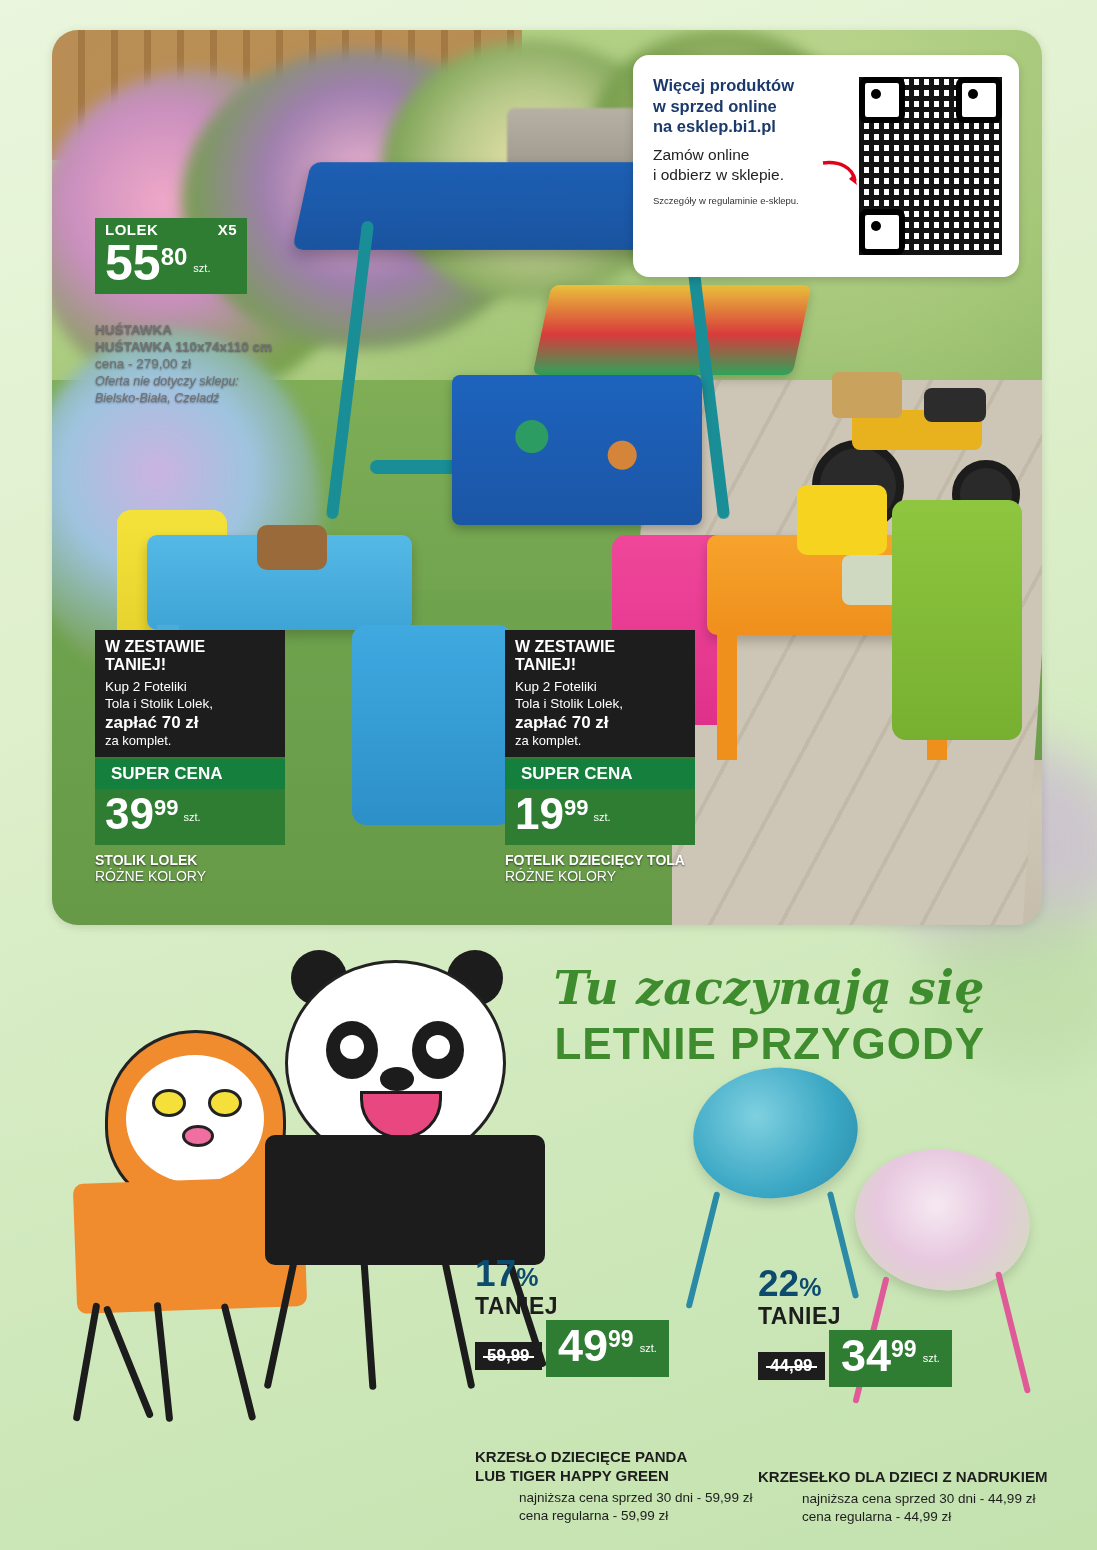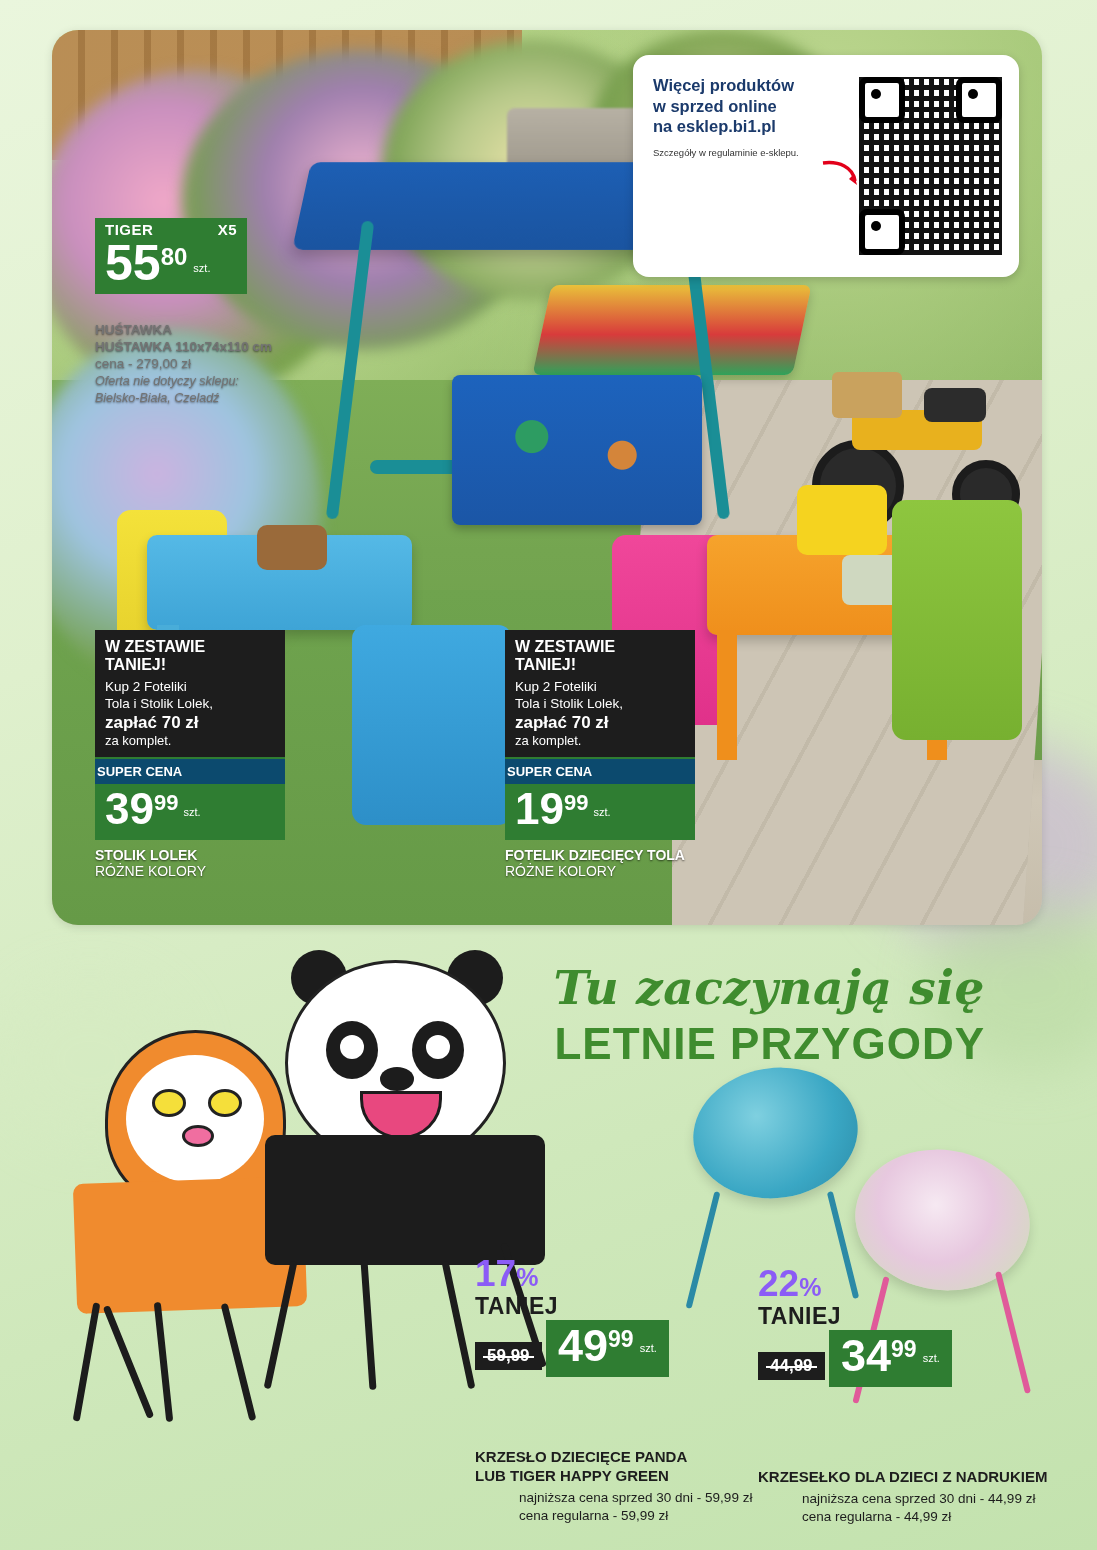--- a/index.html
+++ b/index.html
@@ -125,21 +125,21 @@
     text-shadow:0 1px 2px rgba(0,0,0,.55);}
   .hus b{font-weight:bold;}
   .hus .sm{font-size:12.5px;font-style:italic;}
 
   .combo{position:absolute;width:190px;}
   .combo .dark{background:#1d1d1d;color:#fff;padding:8px 10px 9px;}
   .combo .dark .t1{font-weight:bold;font-size:16px;line-height:1.15;}
   .combo .dark .t2{font-size:13.5px;line-height:1.25;margin-top:4px;}
   .combo .dark .t3{font-weight:bold;font-size:17px;line-height:1.2;}
   .combo .dark .t4{font-size:13px;}
-  .combo .super{background:#0c4a6e;color:#fff;font-weight:bold;font-size:13px;padding:5px 2px;border-top:2px solid #2f7d32;}
+  .combo .super{background:#15803d;color:#fff;font-weight:bold;font-size:17px;padding:5px 16px;border-top:2px solid #2f7d32;}
   .combo .price{background:#2f7d32;color:#fff;padding:2px 10px 8px;display:flex;align-items:flex-start;}
   .combo .big{font-size:44px;font-weight:bold;line-height:1.05;}
   .combo .cents{font-size:22px;font-weight:bold;margin-top:4px;}
   .combo .szt{font-size:11px;margin:20px 0 0 5px;}
   .combo .cap{color:#fff;font-weight:bold;font-size:14px;margin-top:7px;text-shadow:0 1px 2px rgba(0,0,0,.6);}
 
   
   .headline{position:absolute;left:515px;top:960px;width:470px;text-align:right;}
   .headline .l1{font-family:"DejaVu Serif",serif;font-style:italic;font-weight:bold;font-size:47px;color:#3f8c2e;
     letter-spacing:.5px;}
@@ -169,21 +169,21 @@
     background:radial-gradient(circle at 40% 35%,#7fd0e0,#3aa7c4 60%,#2b8aa6 100%);transform:rotate(-8deg);
     box-shadow:0 6px 12px rgba(0,0,0,.15);}
   .moon2{position:absolute;left:855px;top:1150px;width:175px;height:140px;border-radius:50%;
     background:radial-gradient(circle at 45% 40%,#f6e9f2,#e7c8df 45%,#cfe0b8 100%);transform:rotate(8deg);
     box-shadow:0 6px 12px rgba(0,0,0,.15);}
   .moonleg{position:absolute;width:6px;background:#e05a9a;border-radius:3px;}
   .moonleg.b{background:#2b8aa6;}
 
   
   .disc{position:absolute;}
-  .disc .pct{font-weight:bold;font-size:37px;color:#8b5cf6;line-height:1;}
+  .disc .pct{font-weight:bold;font-size:37px;color:#0c4a6e;line-height:1;}
   .disc .pct small{font-size:25px;}
   .disc .tan{font-weight:bold;font-size:23px;color:#1d1d1d;letter-spacing:.5px;margin-top:1px;}
   .disc .old{background:#1d1d1d;color:#fff;font-weight:bold;font-size:17px;padding:4px 12px;display:inline-block;
     position:relative;margin-top:6px;}
   .disc .old:after{content:"";position:absolute;left:8px;right:8px;top:50%;height:2px;background:#fff;}
   .disc .pricebox{background:#2f7d32;color:#fff;padding:2px 12px 8px;display:inline-flex;align-items:flex-start;}
   .disc .big{font-size:45px;font-weight:bold;line-height:1.05;}
   .disc .cents{font-size:23px;font-weight:bold;margin-top:4px;}
   .disc .szt{font-size:11px;margin:20px 0 0 6px;}
   .prodtxt{position:absolute;color:#1d1d1d;}
@@ -239,20 +239,24 @@
   <div class="chair-green"></div>
 </div>
 
 <div class="qr-card">
   <div class="qr-text">
     <div class="l1">
       <div>Więcej produktów</div>
       <div>w sprzed online</div>
       <div>na esklep.bi1.pl</div>
     </div>
+    <div class="l2">
+      <div>Zamów online</div>
+      <div>i odbierz w sklepie.</div>
+    </div>
     <div class="l3">Szczegóły w regulaminie e-sklepu.</div>
   </div>
   <svg class="qr-arrow" viewBox="0 0 40 34">
     <path d="M2 4 C18 2 32 8 34 22" stroke="#e2001a" stroke-width="3.5" fill="none"></path>
     <path d="M28 20 L36 26 L33 15 Z" fill="#e2001a"></path>
   </svg>
   <div class="qr-box">
     <div class="qr-img"></div>
     <div class="qr-eye qe1">
         <i></i>
@@ -261,21 +265,21 @@
         <i></i>
       </div>
     <div class="qr-eye qe3">
         <i></i>
       </div>
   </div>
 </div>
 
 <div class="rata">
   <div class="head">
-    <span>TIGER</span>
+    <span>LOLEK</span>
     <span>X5</span>
   </div>
   <div class="price">
     <span class="big">55</span>
     <span class="cents">80</span>
     <span class="szt">szt.</span>
   </div>
 </div>
 <div class="hus">
   <b>HUŚTAWKA</b><br>

